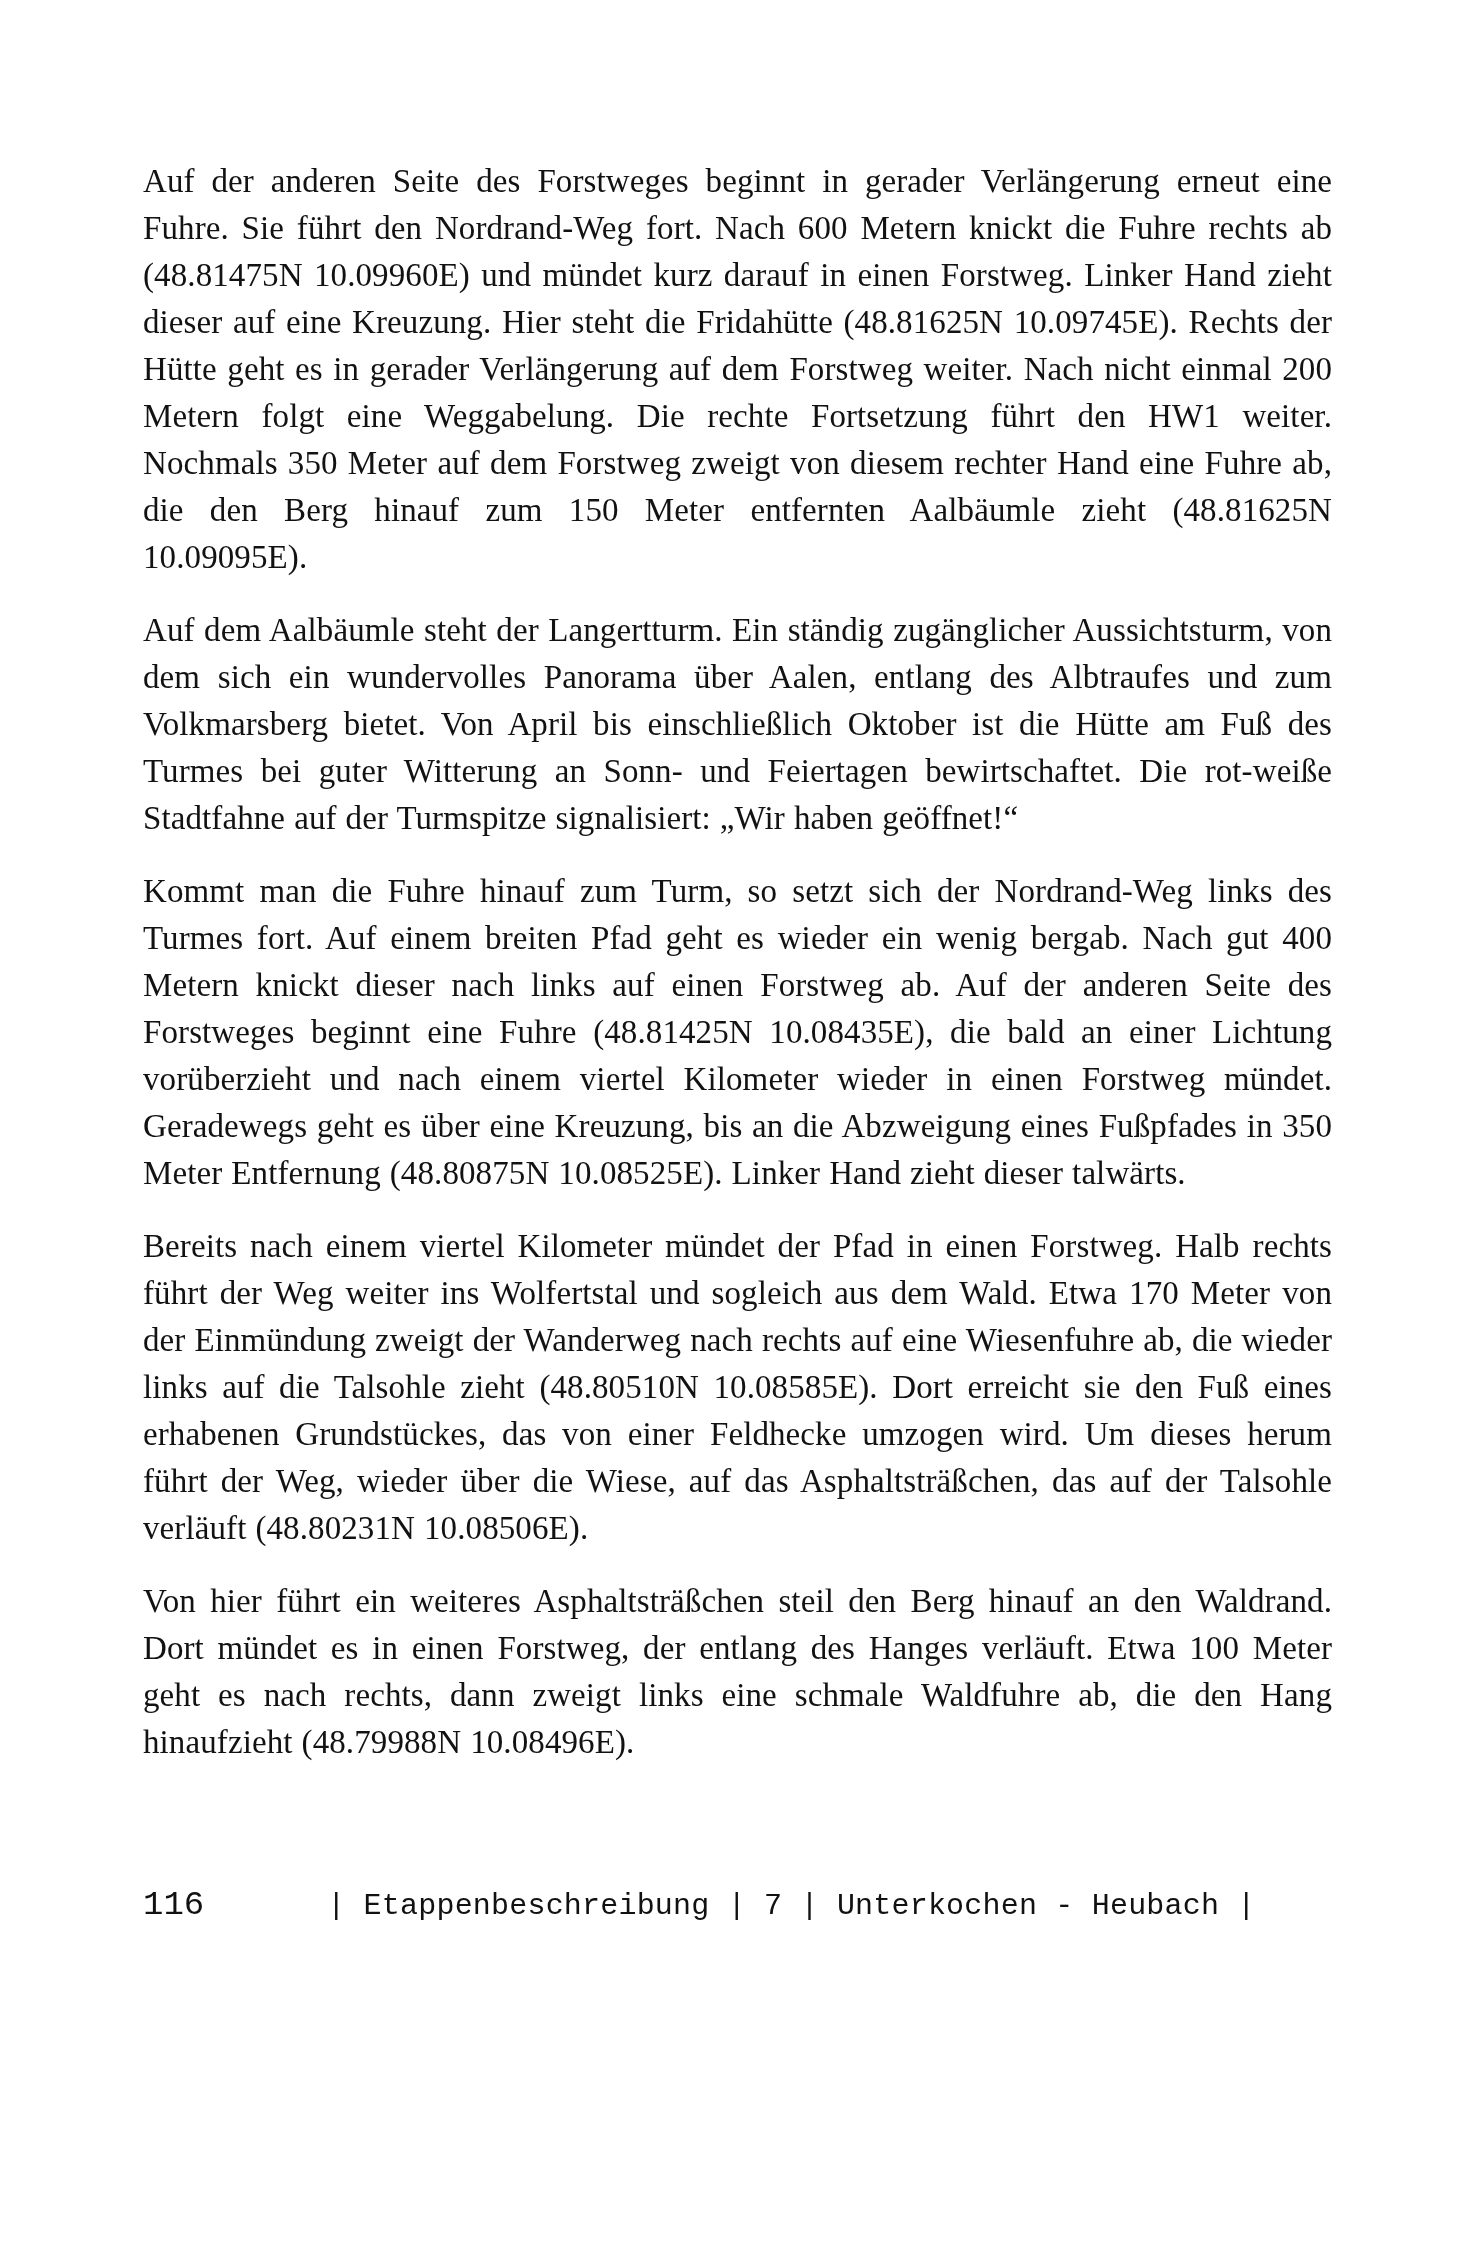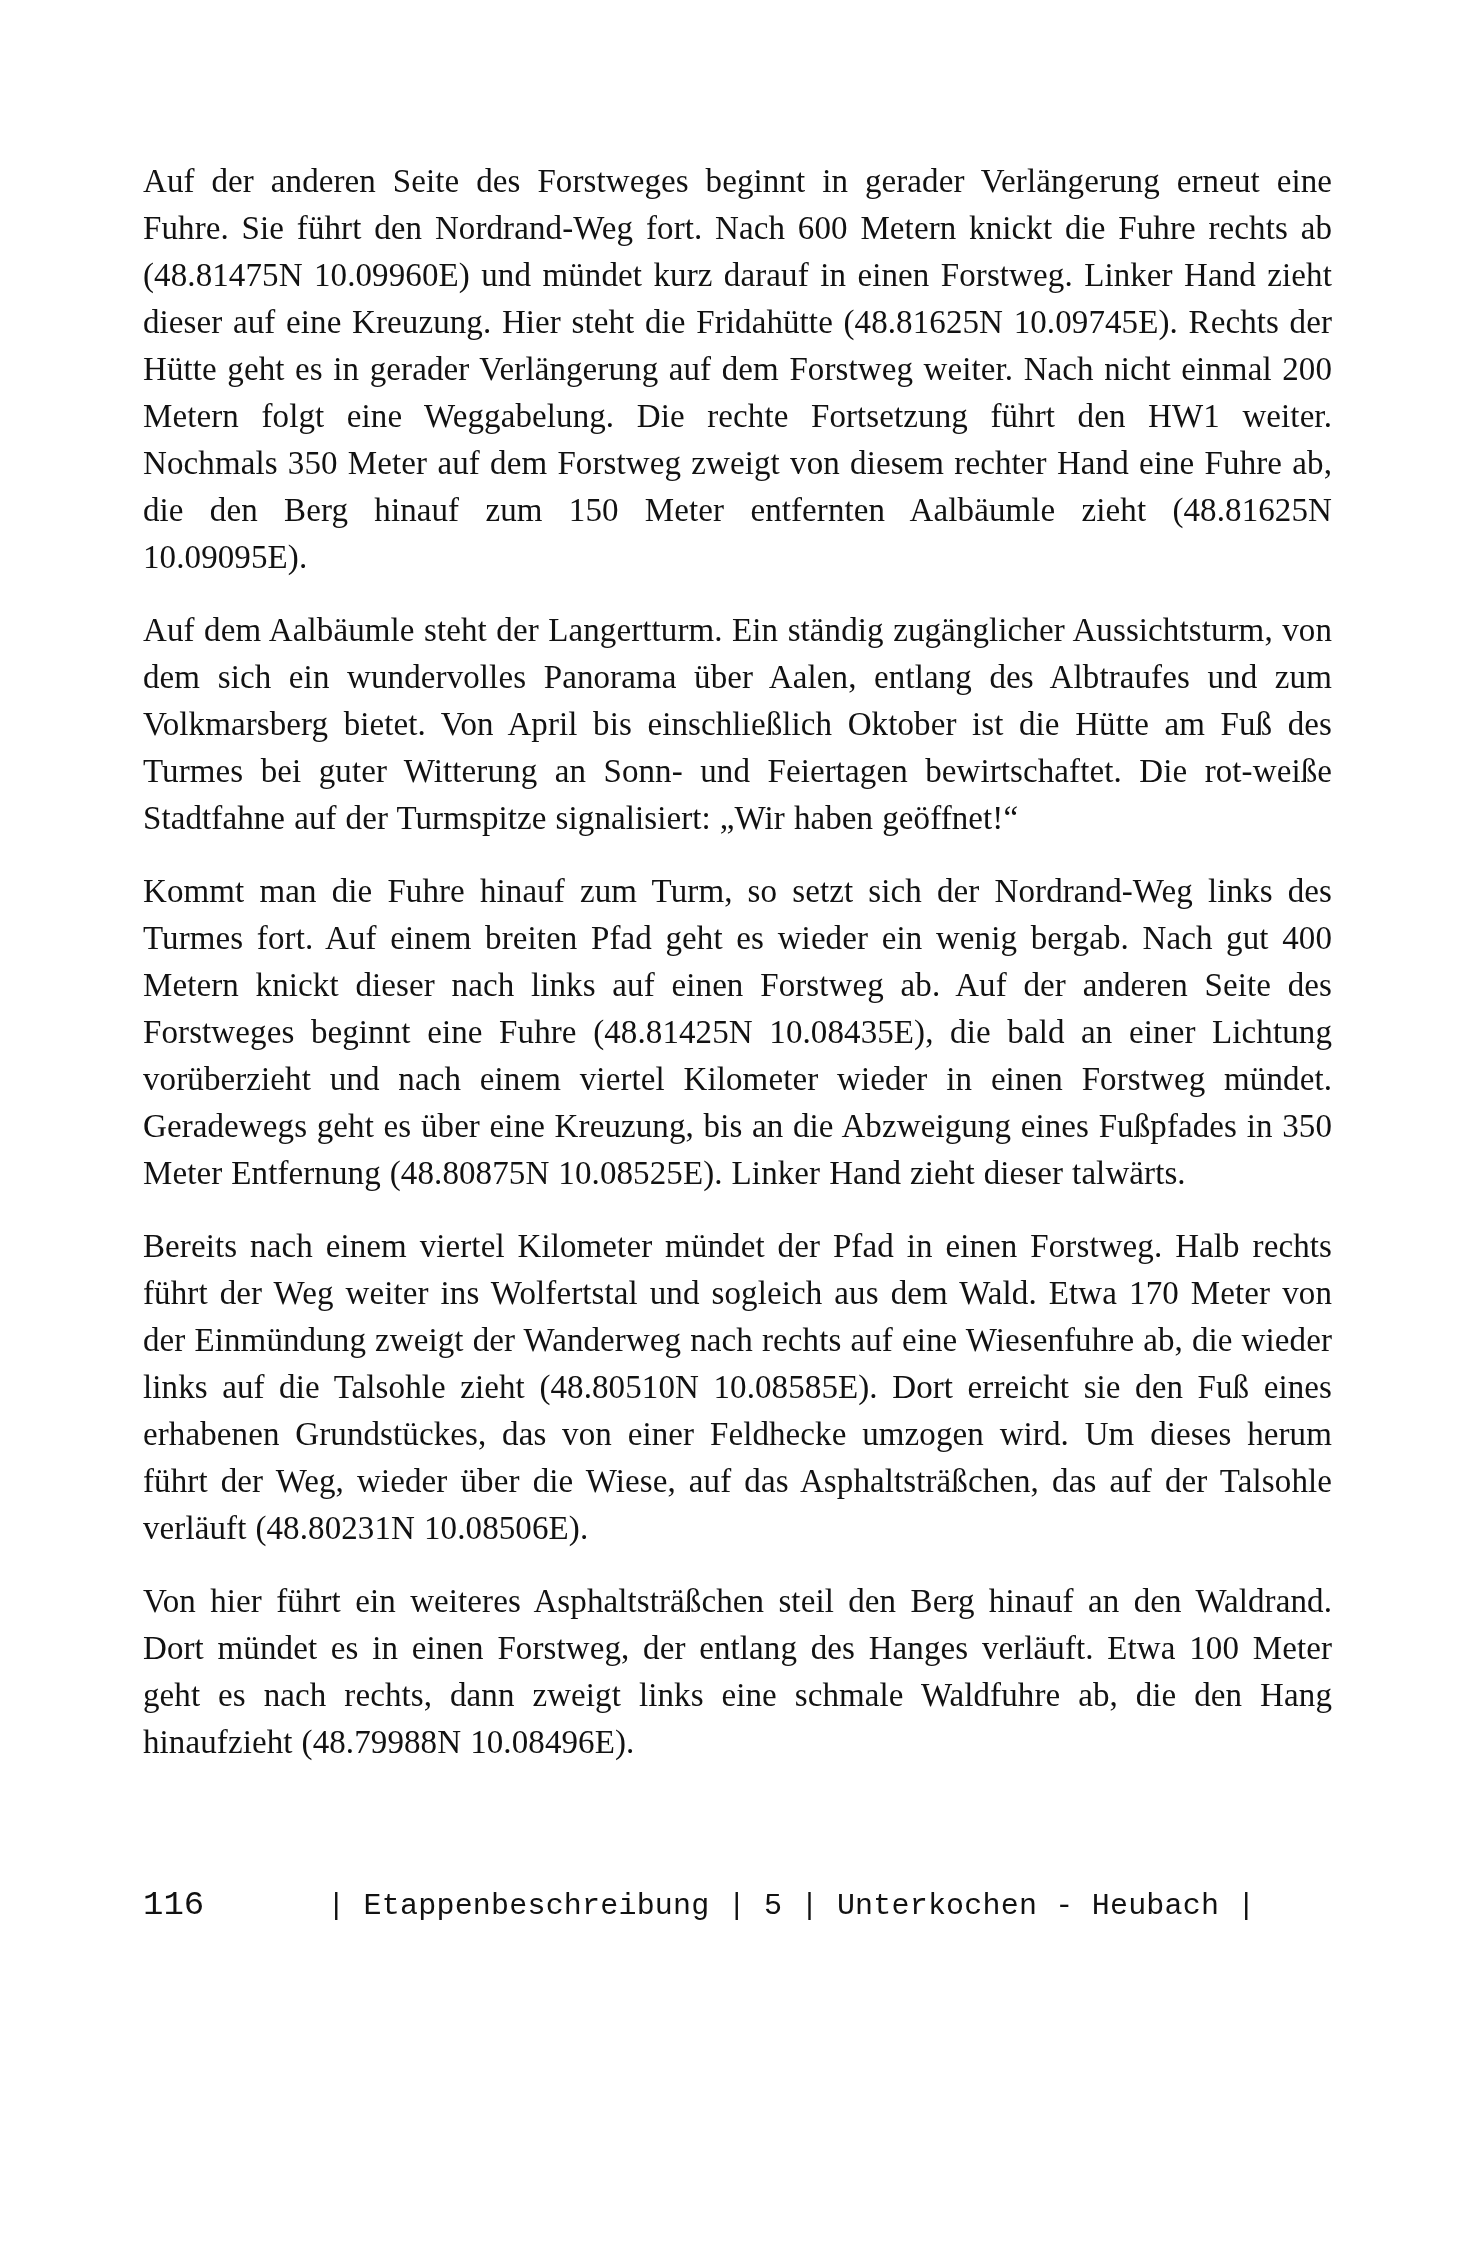--- a/index.html
+++ b/index.html
@@ -63,15 +63,15 @@
   <main class="text-block">
     <p class="para" lang="de">Auf der anderen Seite des Forstweges beginnt in gerader Verlängerung erneut eine Fuhre. Sie führt den Nordrand-Weg fort. Nach 600 Metern knickt die Fuhre rechts ab (48.81475N 10.09960E) und mündet kurz darauf in einen Forstweg. Linker Hand zieht dieser auf eine Kreuzung. Hier steht die Fridahütte (48.81625N 10.09745E). Rechts der Hütte geht es in gerader Verlängerung auf dem Forstweg weiter. Nach nicht einmal 200 Metern folgt eine Weggabelung. Die rechte Fortsetzung führt den HW1 weiter. Nochmals 350 Meter auf dem Forstweg zweigt von diesem rechter Hand eine Fuhre ab, die den Berg hinauf zum 150 Meter entfernten Aalbäumle zieht (48.81625N 10.09095E).</p>
     <p class="para" lang="de">Auf dem Aalbäumle steht der Langertturm. Ein ständig zugänglicher Aussichtsturm, von dem sich ein wundervolles Panorama über Aalen, entlang des Albtraufes und zum Volkmarsberg bietet. Von April bis einschließlich Oktober ist die Hütte am Fuß des Turmes bei guter Witterung an Sonn- und Feiertagen bewirtschaftet. Die rot-weiße Stadtfahne auf der Turmspitze signalisiert: „Wir haben geöffnet!“</p>
     <p class="para" lang="de">Kommt man die Fuhre hinauf zum Turm, so setzt sich der Nordrand-Weg links des Turmes fort. Auf einem breiten Pfad geht es wieder ein wenig bergab. Nach gut 400 Metern knickt dieser nach links auf einen Forstweg ab. Auf der anderen Seite des Forstweges beginnt eine Fuhre (48.81425N 10.08435E), die bald an einer Lichtung vorüberzieht und nach einem viertel Kilometer wieder in einen Forstweg mündet. Geradewegs geht es über eine Kreuzung, bis an die Abzweigung eines Fußpfades in 350 Meter Entfernung (48.80875N 10.08525E). Linker Hand zieht dieser talwärts.</p>
     <p class="para" lang="de">Bereits nach einem viertel Kilometer mündet der Pfad in einen Forstweg. Halb rechts führt der Weg weiter ins Wolfertstal und sogleich aus dem Wald. Etwa 170 Meter von der Einmündung zweigt der Wanderweg nach rechts auf eine Wiesenfuhre ab, die wieder links auf die Talsohle zieht (48.80510N 10.08585E). Dort erreicht sie den Fuß eines erhabenen Grundstückes, das von einer Feldhecke umzogen wird. Um dieses herum führt der Weg, wieder über die Wiese, auf das Asphaltsträßchen, das auf der Talsohle verläuft (48.80231N 10.08506E).</p>
     <p class="para" lang="de">Von hier führt ein weiteres Asphaltsträßchen steil den Berg hinauf an den Waldrand. Dort mündet es in einen Forstweg, der entlang des Hanges verläuft. Etwa 100 Meter geht es nach rechts, dann zweigt links eine schmale Waldfuhre ab, die den Hang hinaufzieht (48.79988N 10.08496E).</p>
   </main>
 
   <footer class="page-footer">
     <span class="page-num">116</span>
-    <span class="footer-label">| Etappenbeschreibung | 5 | Unterkochen - Heubach |</span>
+    <span class="footer-label">| Etappenbeschreibung | 7 | Unterkochen - Heubach |</span>
   </footer>
 </div>
 
 </body></html>

